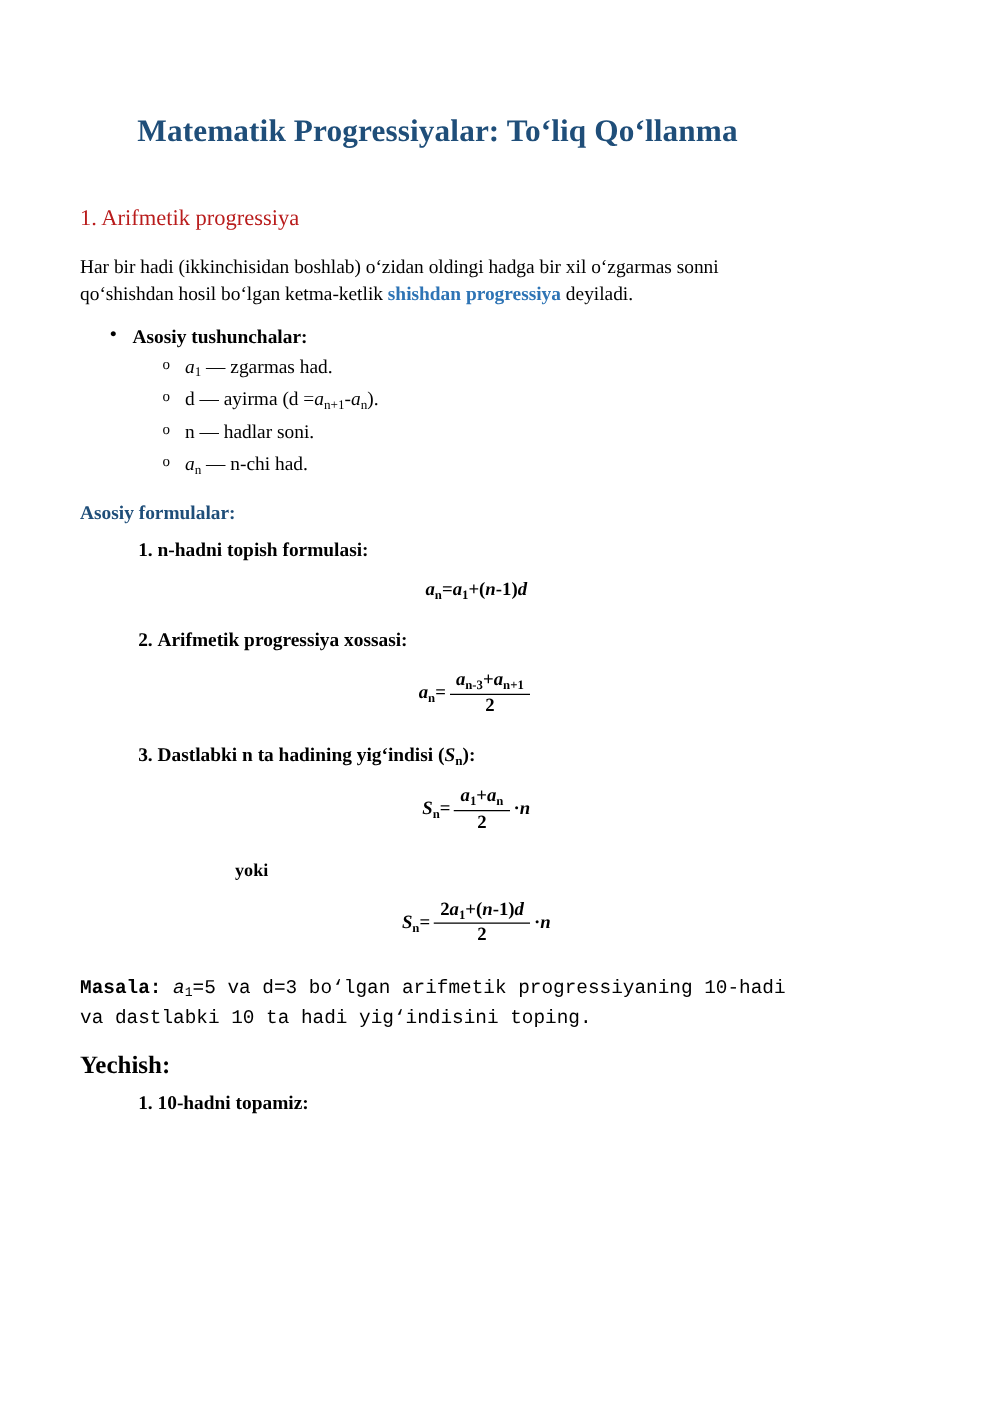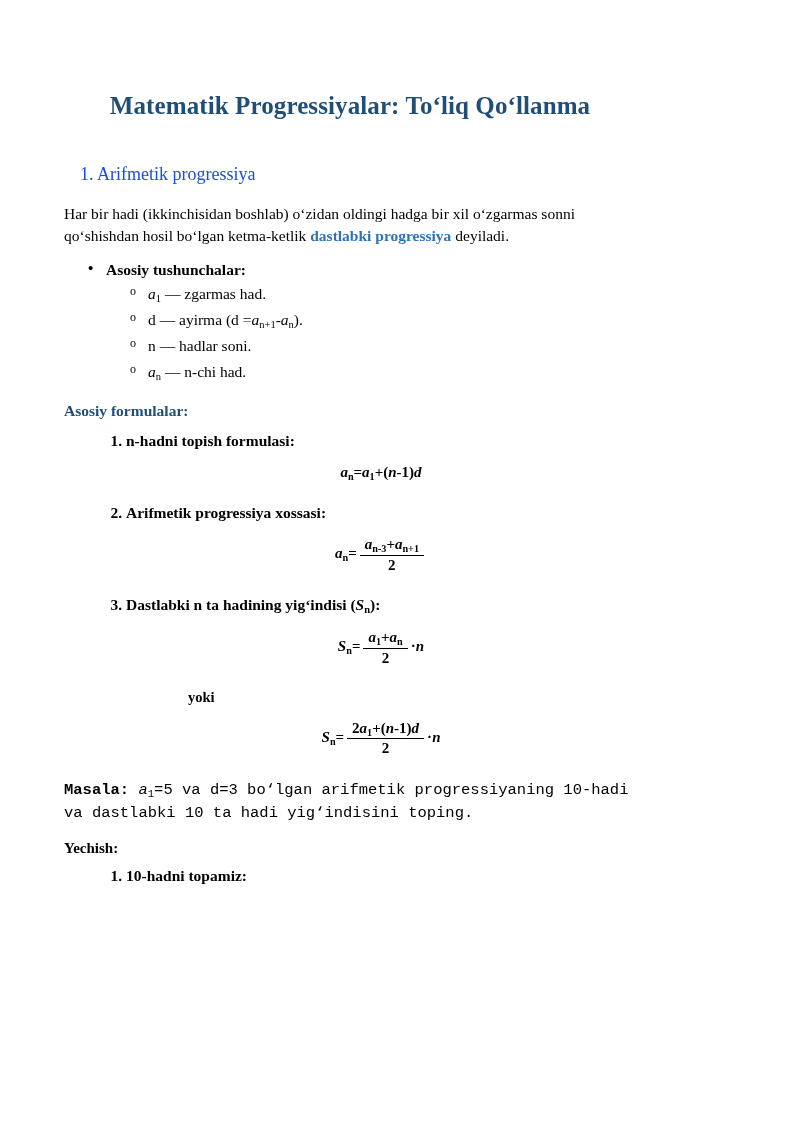--- a/index.html
+++ b/index.html
@@ -23,24 +23,24 @@
   }
   .doc-title {
     text-align: center;
     color: #1f4e79;
     font-size: 25px;
     font-weight: bold;
     margin: 22px 0 44px 0;
     letter-spacing: 0.1px;
   }
   .h2 {
-    color: #1d4ed8;
+    color: #b91c1c;
     font-size: 18px;
     font-weight: normal;
-    margin: 0 0 18px 16px;
+    margin: 0 0 18px 0;
   }
   p.body-text {
     font-size: 15.5px;
     line-height: 1.42;
     margin: 0 0 14px 0;
     text-align: left;
   }
   .accent-bold {
     color: #2e74b5;
     font-weight: bold;
@@ -138,36 +138,36 @@
     vertical-align: -0.28em;
   }
   .masala {
     font-size: 15.5px;
     line-height: 1.42;
     margin: 20px 0 14px 0;
     font-family: Liberation Mono, monospace;
   }
   .masala b { font-weight: bold; }
   .yechish {
-    font-size: 15px;
+    font-size: 20px;
     font-weight: bold;
     margin: 16px 0 10px 0;
   }
   .paren { font-style: normal; }
 </style>
 </head>
 <body>
 
 <div class="page">
 
   <h1 class="doc-title">Matematik Progressiyalar: To‘liq Qo‘llanma</h1>
 
   <h2 class="h2">1. Arifmetik progressiya</h2>
 
-  <p class="body-text"><span>Har bir hadi (ikkinchisidan boshlab) o‘zidan oldingi hadga bir xil o‘zgarmas sonni qo‘shishdan hosil bo‘lgan ketma-ketlik </span><span class="accent-bold">dastlabki progressiya</span><span> deyiladi.</span></p>
+  <p class="body-text"><span>Har bir hadi (ikkinchisidan boshlab) o‘zidan oldingi hadga bir xil o‘zgarmas sonni qo‘shishdan hosil bo‘lgan ketma-ketlik </span><span class="accent-bold">shishdan progressiya</span><span> deyiladi.</span></p>
 
   <ul class="bullets">
     <li>
       <span>Asosiy tushunchalar:</span>
       <ul class="sub-bullets">
         <li><i class="var">a</i><sub>1</sub><span> — zgarmas had.</span></li>
         <li>d — ayirma (d =<i class="var">a</i><sub>n+1</sub>-<i class="var">a</i><sub>n</sub>).</li>
         <li>n — hadlar soni.</li>
         <li><i class="var">a</i><sub>n</sub><span> — n-chi had.</span></li>
       </ul>

